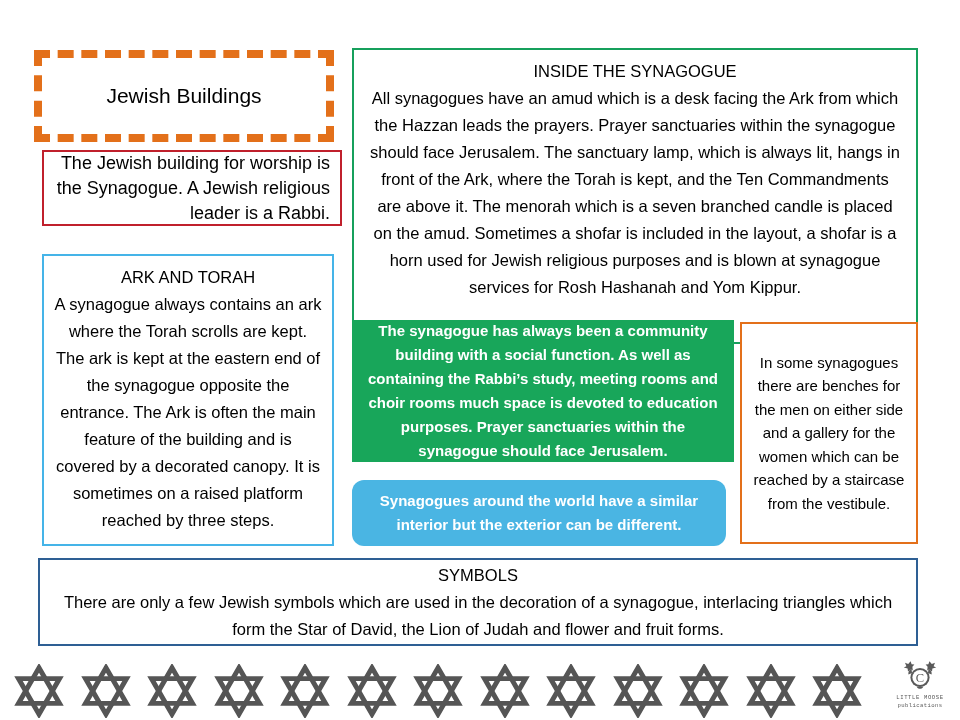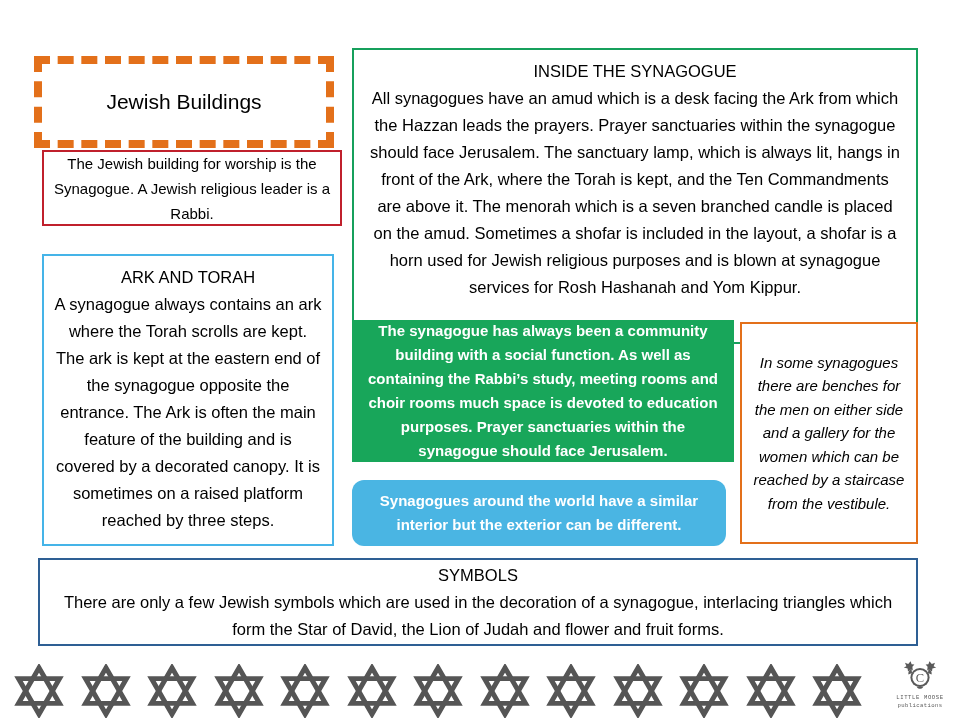--- a/index.html
+++ b/index.html
@@ -34,42 +34,43 @@
   .box p {
     margin: 0;
   }
   .ttl {
     display: block;
   }
 
   
   #title-box {
     left: 34px;
-    top: 56px;
+    top: 50px;
     width: 300px;
     height: 92px;
     border: 8px dashed #e3701a;
     font-size: 21px;
     line-height: 30px;
     padding: 0 8px;
     gap: 37px;
   }
   #title-box .l1 { font-size: 21px; }
   #title-box .l2 { font-size: 21px; letter-spacing: .2px; }
 
   
   #worship-box {
     left: 42px;
     top: 150px;
     width: 300px;
     height: 76px;
     border: 2px solid #c0202c;
-    font-size: 15px;
+    font-size: 18px;
     line-height: 25px;
     padding: 0 10px;
+    text-align: right;
   }
 
   
   #ark-box {
     left: 42px;
     top: 254px;
     width: 292px;
     height: 292px;
     border: 2px solid #45b4e8;
     font-size: 16.5px;
@@ -127,21 +128,20 @@
   
   #benches-box {
     left: 740px;
     top: 322px;
     width: 178px;
     height: 222px;
     border: 2px solid #e3701a;
     font-size: 15px;
     line-height: 23.5px;
     padding: 0 7px;
-    font-style: italic;
   }
 
   
   #symbols-box {
     left: 38px;
     top: 558px;
     width: 880px;
     height: 88px;
     border: 2px solid #2e5f94;
     font-size: 16.5px;

